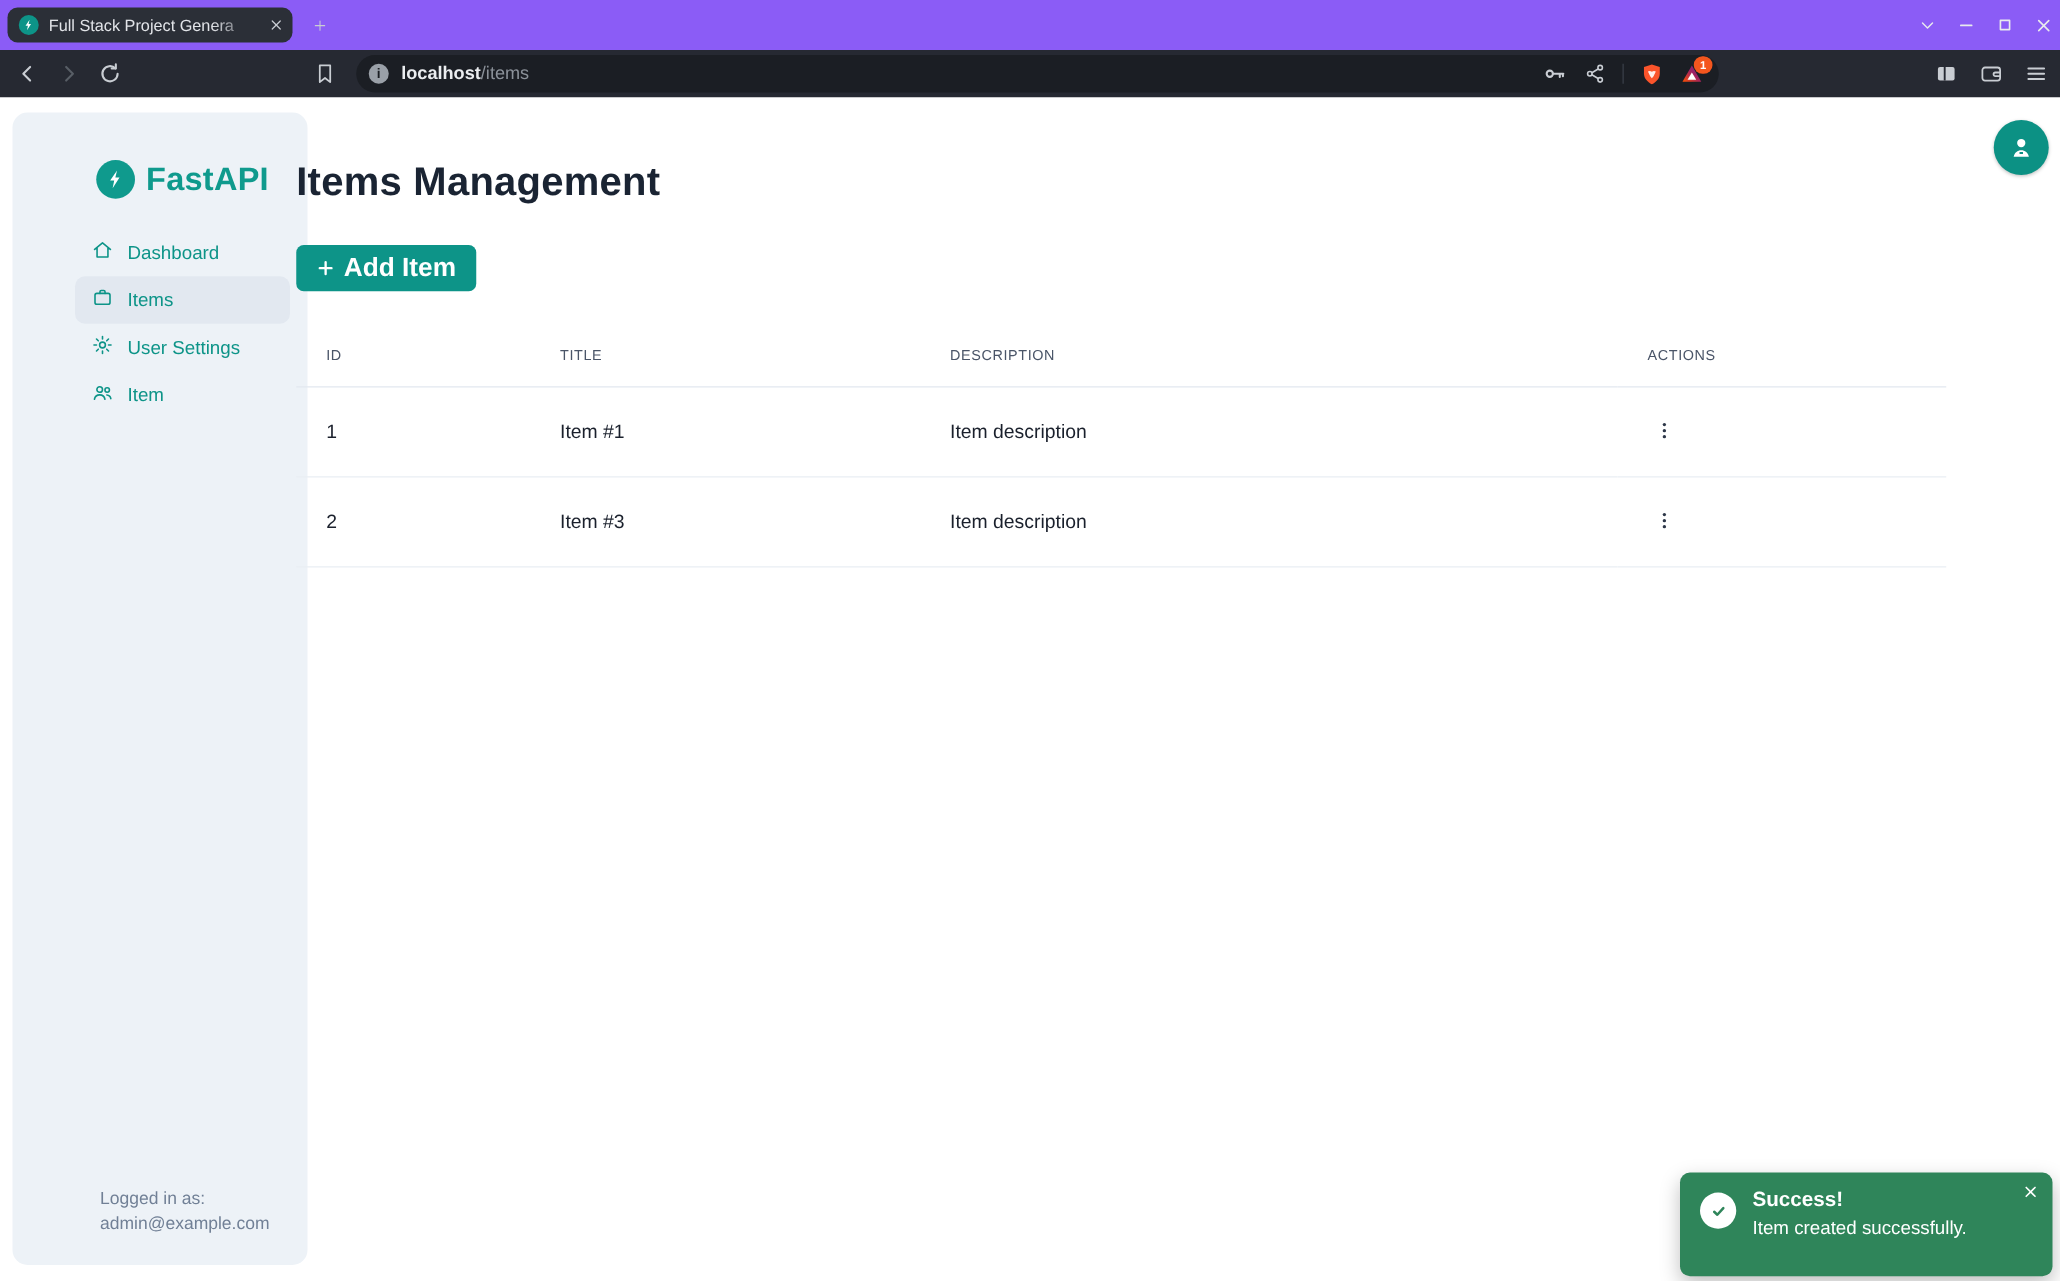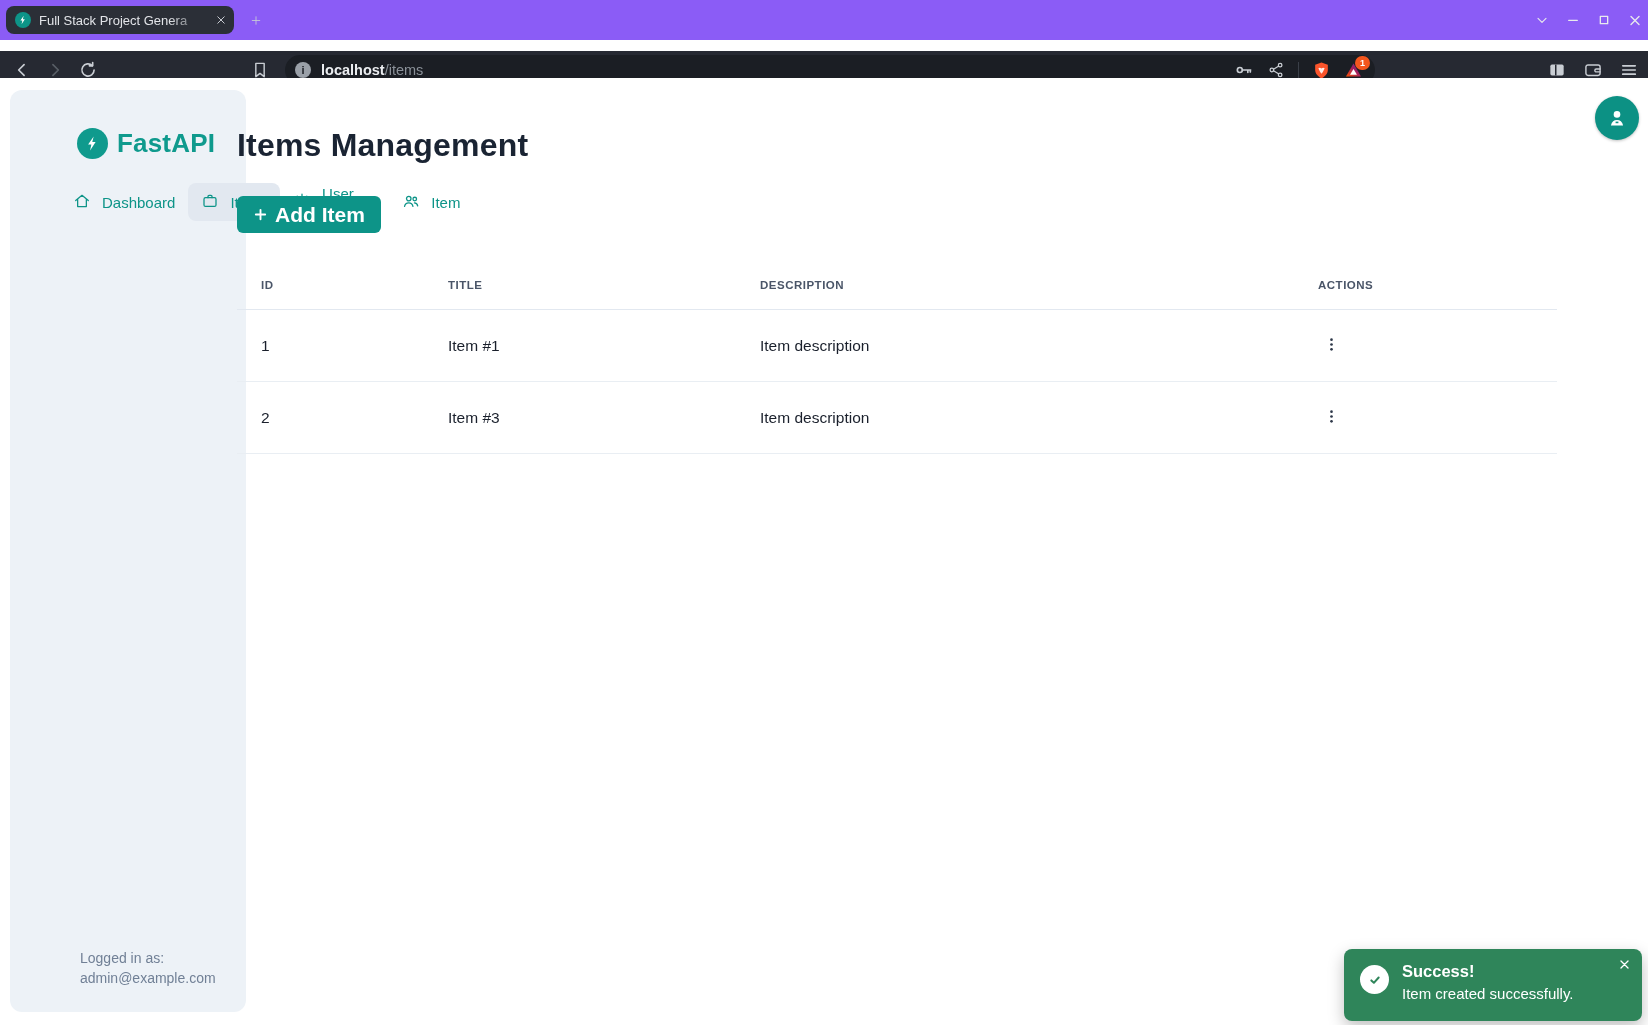--- a/index.html
+++ b/index.html
@@ -24,21 +24,21 @@
     color:#e2e4e8;font-size:13px;flex:1;white-space:nowrap;overflow:hidden;
     -webkit-mask-image:linear-gradient(90deg,#000 78%,transparent);
     mask-image:linear-gradient(90deg,#000 78%,transparent);
   }
   .tab-close,.chrome-btn{background:none;border:none;padding:0;display:flex;align-items:center;justify-content:center;}
   .newtab{position:absolute;left:244px;top:8px;width:24px;height:24px;background:none;border:none;border-radius:6px;display:flex;align-items:center;justify-content:center;}
   .wincontrols{position:absolute;right:5px;top:0;height:40px;display:flex;align-items:center;gap:15px;}
   .wincontrols .chrome-btn{width:16px;height:16px;}
 
   
-  .toolbar{position:absolute;top:40px;left:0;right:0;height:38px;background:#262932;margin-top:11px;}
+  .toolbar{position:absolute;top:40px;left:0;right:0;height:38px;background:#262932;}
   .navbtns{position:absolute;left:12px;top:0;height:38px;display:flex;align-items:center;gap:13px;}
   .navbtns .chrome-btn{width:20px;height:20px;}
   .bookmark-btn{position:absolute;left:250px;top:9px;width:20px;height:20px;background:none;border:none;padding:0;}
   .urlbar{
     position:absolute;left:285px;top:4px;width:1090px;height:30px;background:#1b1e24;border-radius:15px;
     display:flex;align-items:center;padding:0 12px 0 10px;gap:10px;box-sizing:border-box;
   }
   .info-ic{width:16px;height:16px;border-radius:50%;background:#9aa0a8;color:#1b1e24;
     font-size:11px;font-weight:700;text-align:center;line-height:16px;flex:0 0 auto;}
   .info-ic::before{content:"i";}
@@ -54,51 +54,51 @@
   .toolbar-right{position:absolute;right:8px;top:0;height:38px;display:flex;align-items:center;gap:14px;}
   .toolbar-right .chrome-btn{width:22px;height:22px;}
 
   
   .content{position:absolute;top:78px;left:0;right:0;bottom:0;background:#fff;}
 
   .sidebar{position:absolute;left:10px;top:12px;width:200px;height:922px;background:#edf2f7;border-radius:12px;padding-left:36px;}
   .logo{display:flex;align-items:center;justify-content:center;gap:9px;padding-top:38px;}
   .logo-mark{width:31px;height:31px;border-radius:50%;background:#0f9a8d;display:flex;align-items:center;justify-content:center;}
   .logo-text{font-size:26px;font-weight:600;color:#0f9a8d;letter-spacing:.2px;}
-  .nav{margin-top:24px;padding:0 14px;display:flex;}
+  .nav{margin-top:24px;padding:0 14px;display:flex;flex-direction:column;}
   .nav-item{
     display:flex;align-items:center;gap:11px;height:38px;padding:0 13px;border-radius:8px;
     color:#0d9488;font-size:15px;text-decoration:none;
   }
   .nav-item.active{background:#e2e8f0;}
   .sidebar-footer{position:absolute;left:22px;bottom:24px;font-size:14px;color:#718096;line-height:20px;margin-left:48px;}
 
   .main{position:absolute;left:237px;top:0;width:1320px;}
   .page-title{margin:49px 0 0;font-size:32px;font-weight:700;color:#1a2433;letter-spacing:.2px;}
   .add-btn{
     margin-top:32px;height:37px;padding:0 16px;background:#0d9488;border:none;border-radius:6px;
     color:#fff;font-size:21px;font-weight:700;display:inline-flex;align-items:center;gap:7px;
   }
   .items-table{margin-top:30px;width:100%;border-collapse:collapse;}
   .items-table th{
-    font-size:11.5px;font-weight:700;color:#4a5568;letter-spacing:.5px;text-align:left;
+    font-size:11.5px;font-weight:400;color:#4a5568;letter-spacing:.5px;text-align:left;
     padding:16px 24px 18px;border-bottom:1px solid #e2e8f0;
   }
   .items-table td{
     font-size:15.5px;color:#1a202c;padding:0 24px;height:71px;border-bottom:1px solid #e9eef3;
   }
   .dots-btn{background:none;border:none;padding:2px 5px;display:inline-flex;}
 
   .avatar{
     position:absolute;top:18px;right:9px;width:44px;height:44px;border-radius:50%;background:#0c9184;
     border:none;display:flex;align-items:center;justify-content:center;box-shadow:0 1px 3px rgba(0,0,0,.25);
   }
 
   .toast{
-    position:absolute;right:6px;bottom:4px;width:298px;height:72px;background:#2f855a;border-radius:8px;
+    position:absolute;right:6px;bottom:4px;width:298px;height:83px;background:#2f855a;border-radius:8px;
     box-shadow:0 6px 16px rgba(0,0,0,.25);color:#fff;display:flex;align-items:flex-start;
     padding:13px 14px 0 16px;gap:13px;box-sizing:border-box;
   }
   .toast-check{width:29px;height:29px;border-radius:50%;background:#fff;display:flex;align-items:center;justify-content:center;margin-top:3px;flex:0 0 auto;}
   .toast-title{font-size:16.5px;font-weight:700;}
   .toast-msg{font-size:15px;margin-top:4px;}
   .toast-close{position:absolute;top:7px;right:9px;background:none;border:none;padding:2px;}
 </style>
 </head>
 <body>

